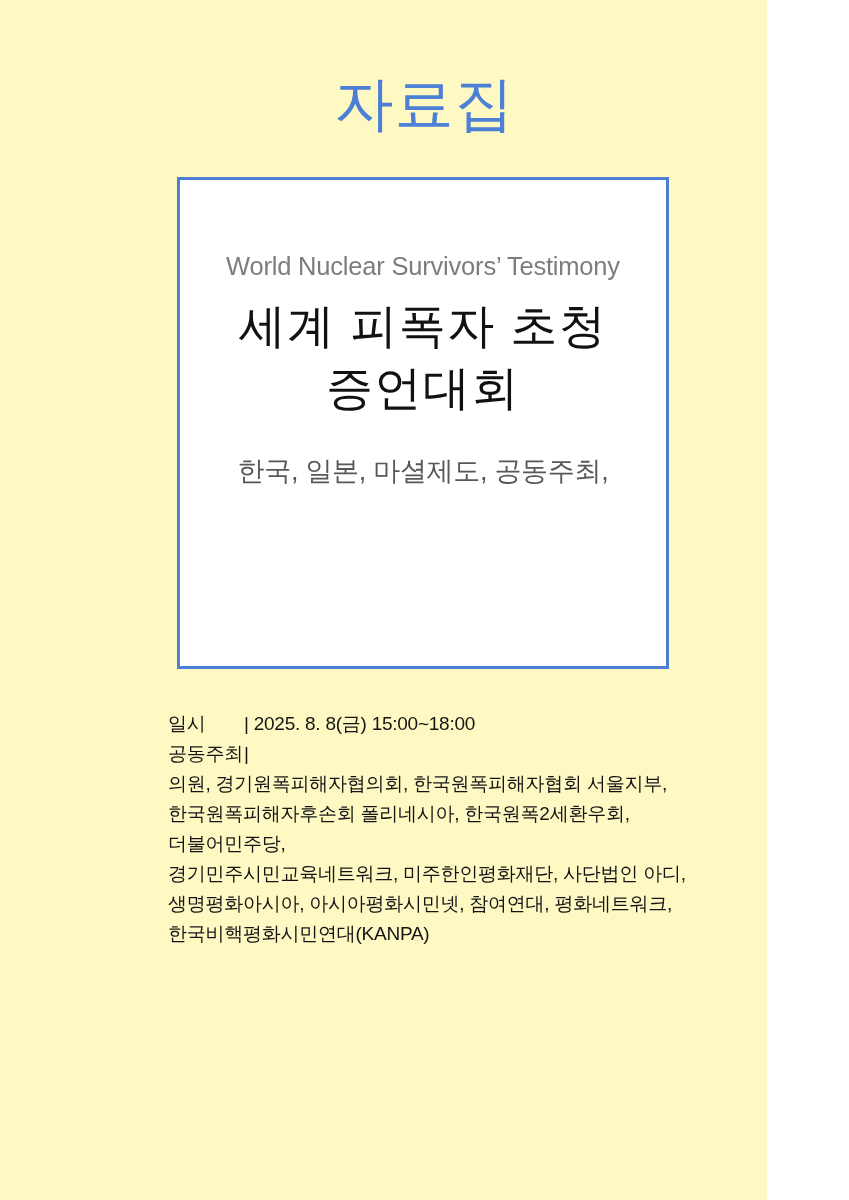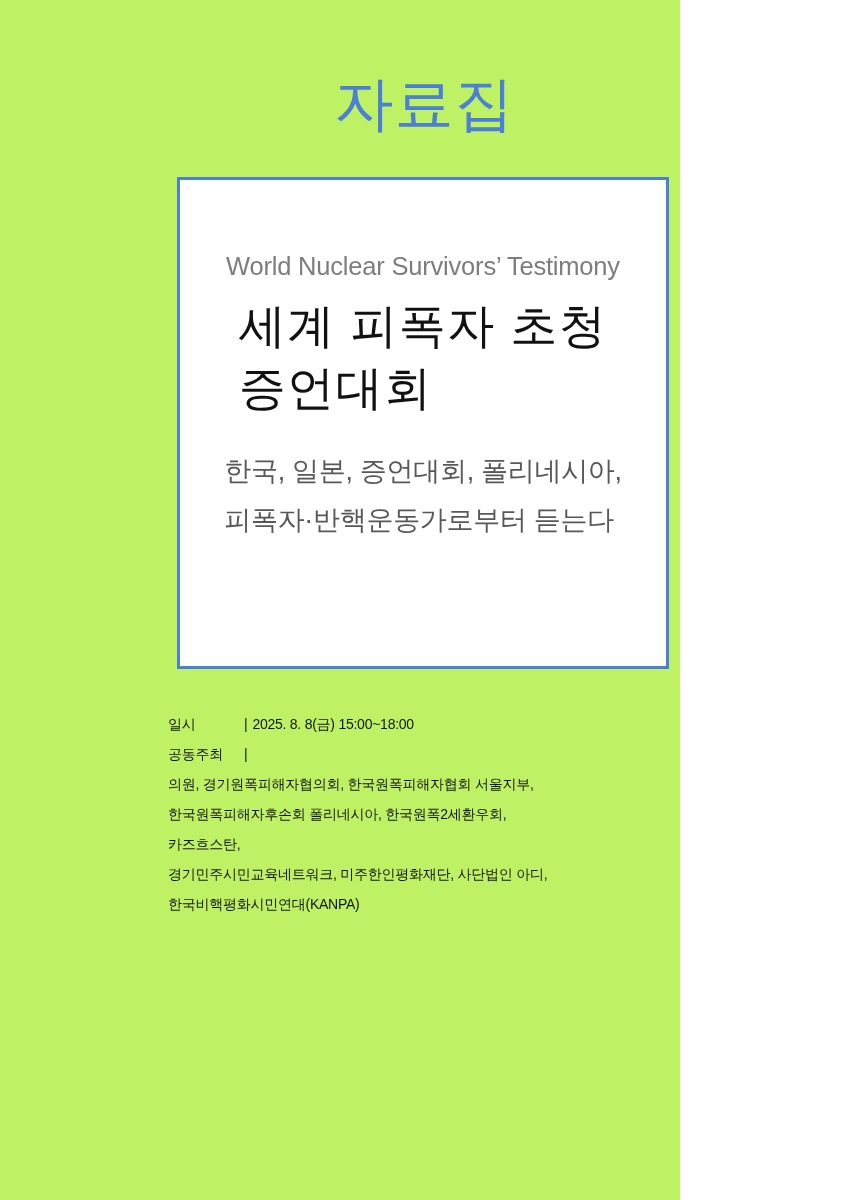--- a/index.html
+++ b/index.html
@@ -11,23 +11,23 @@
   body {
     width: 849px;
     height: 1200px;
     overflow: hidden;
     font-family: "Liberation Sans", "DejaVu Sans", sans-serif;
     -webkit-font-smoothing: antialiased;
   }
 
   .page {
     position: relative;
-    width: 680px;
+    width: 767px;
     height: 1200px;
-    background: #bef264;
+    background: #fef9c3;
     box-sizing: border-box;
   }
 
   
   .doc-title {
     position: absolute;
     top: 74px;
     left: 0;
     width: 849px;
     text-align: center;
@@ -68,20 +68,21 @@
     font-size: 25.5px;
     line-height: 1.1;
     font-weight: 400;
     color: #7d7d7d;
     letter-spacing: -0.2px;
     white-space: nowrap;
   }
 
   .kor-title {
     margin-top: 15px;
+    text-align: center;
     font-size: 47px;
     line-height: 1.32;
     font-weight: 400;
     color: #111111;
     letter-spacing: 1.5px;
     white-space: nowrap;
   }
   .kor-title .line { display: block; }
 
   .country-list {
@@ -95,21 +96,21 @@
     white-space: nowrap;
   }
   .country-list .line { display: block; }
 
   
   .details {
     position: absolute;
     left: 168px;
     top: 709px;
     width: 560px;
-    font-size: 14px;
+    font-size: 19px;
     line-height: 30px;
     color: #141414;
     letter-spacing: -0.25px;
     white-space: nowrap;
   }
 
   .detail-row {
     display: block;
     height: 30px;
   }
@@ -146,39 +147,39 @@
     <div class="hero-inner">
 
       <div class="eng-subtitle">World Nuclear Survivors’ Testimony</div>
 
       <div class="kor-title">
         <span class="line">세계 피폭자 초청</span>
         <span class="line">증언대회</span>
       </div>
 
       <div class="country-list">
-        <span class="line">한국, 일본, 증언대회, 폴리네시아,</span>
-        <span class="line">피폭자·반핵운동가로부터 듣는다</span>
+        <span class="line">한국, 일본, 마셜제도, 공동주최,</span>
       </div>
 
     </div>
   </div>
 
   <div class="details">
 
     <div class="detail-row">
       <span class="detail-label">일시</span><span class="detail-sep">|</span><span class="detail-value">2025. 8. 8(금) 15:00~18:00</span>
     </div>
 
 
     <div class="detail-row">
       <span class="detail-label plain">공동주최</span><span class="detail-sep">|</span><span class="detail-value"></span>
     </div>
 
     <div class="org-line">의원, 경기원폭피해자협의회, 한국원폭피해자협회 서울지부,</div>
     <div class="org-line">한국원폭피해자후손회 폴리네시아, 한국원폭2세환우회,</div>
-    <div class="org-line">카즈흐스탄,</div>
+    <div class="org-line">더불어민주당,</div>
     <div class="org-line">경기민주시민교육네트워크, 미주한인평화재단, 사단법인 아디,</div>
+    <div class="org-line">생명평화아시아, 아시아평화시민넷, 참여연대, 평화네트워크,</div>
     <div class="org-line">한국비핵평화시민연대(KANPA)</div>
 
   </div>
 
 </div>
 
 </body></html>

